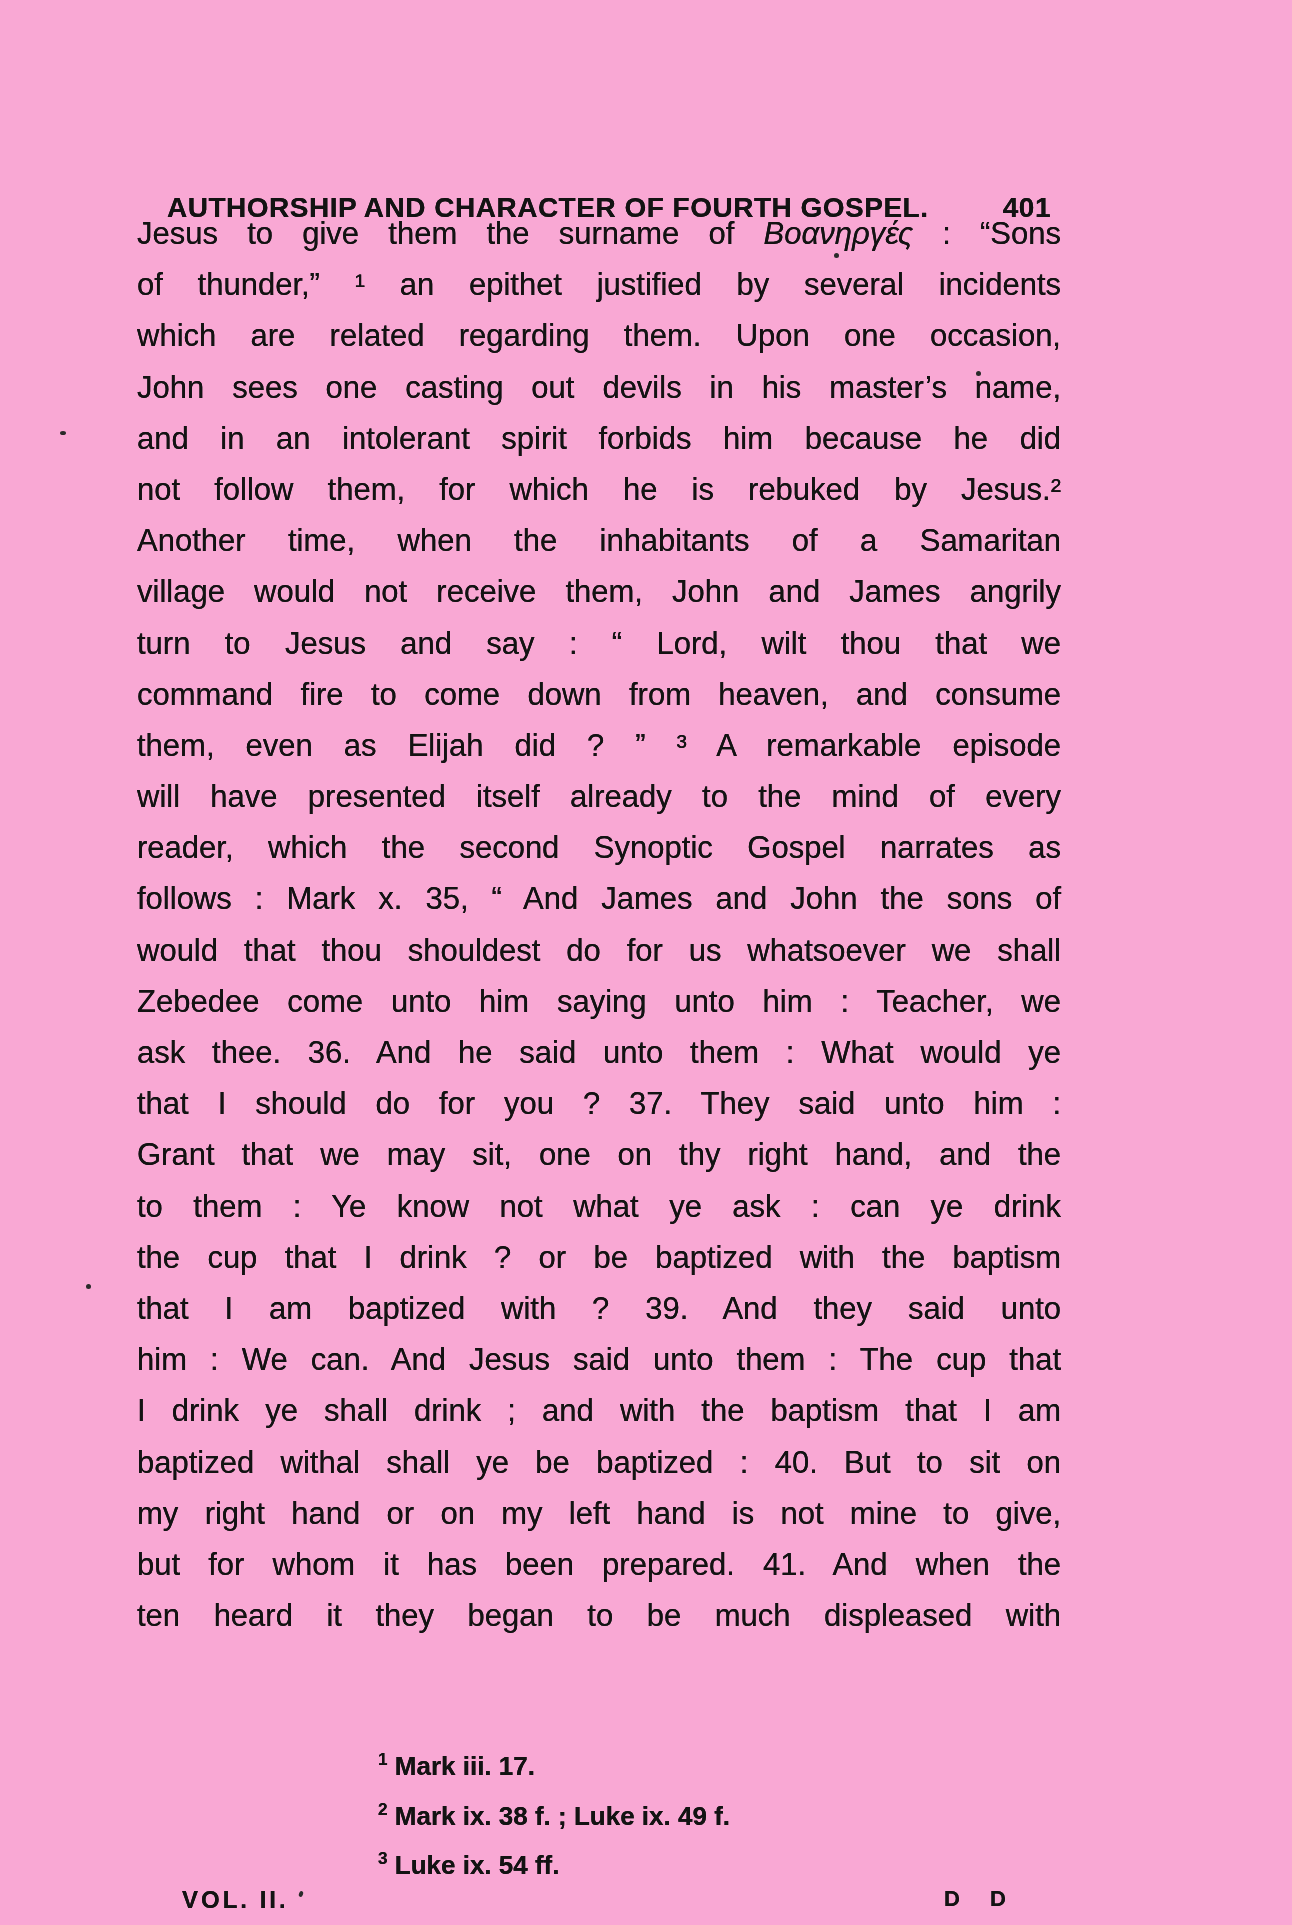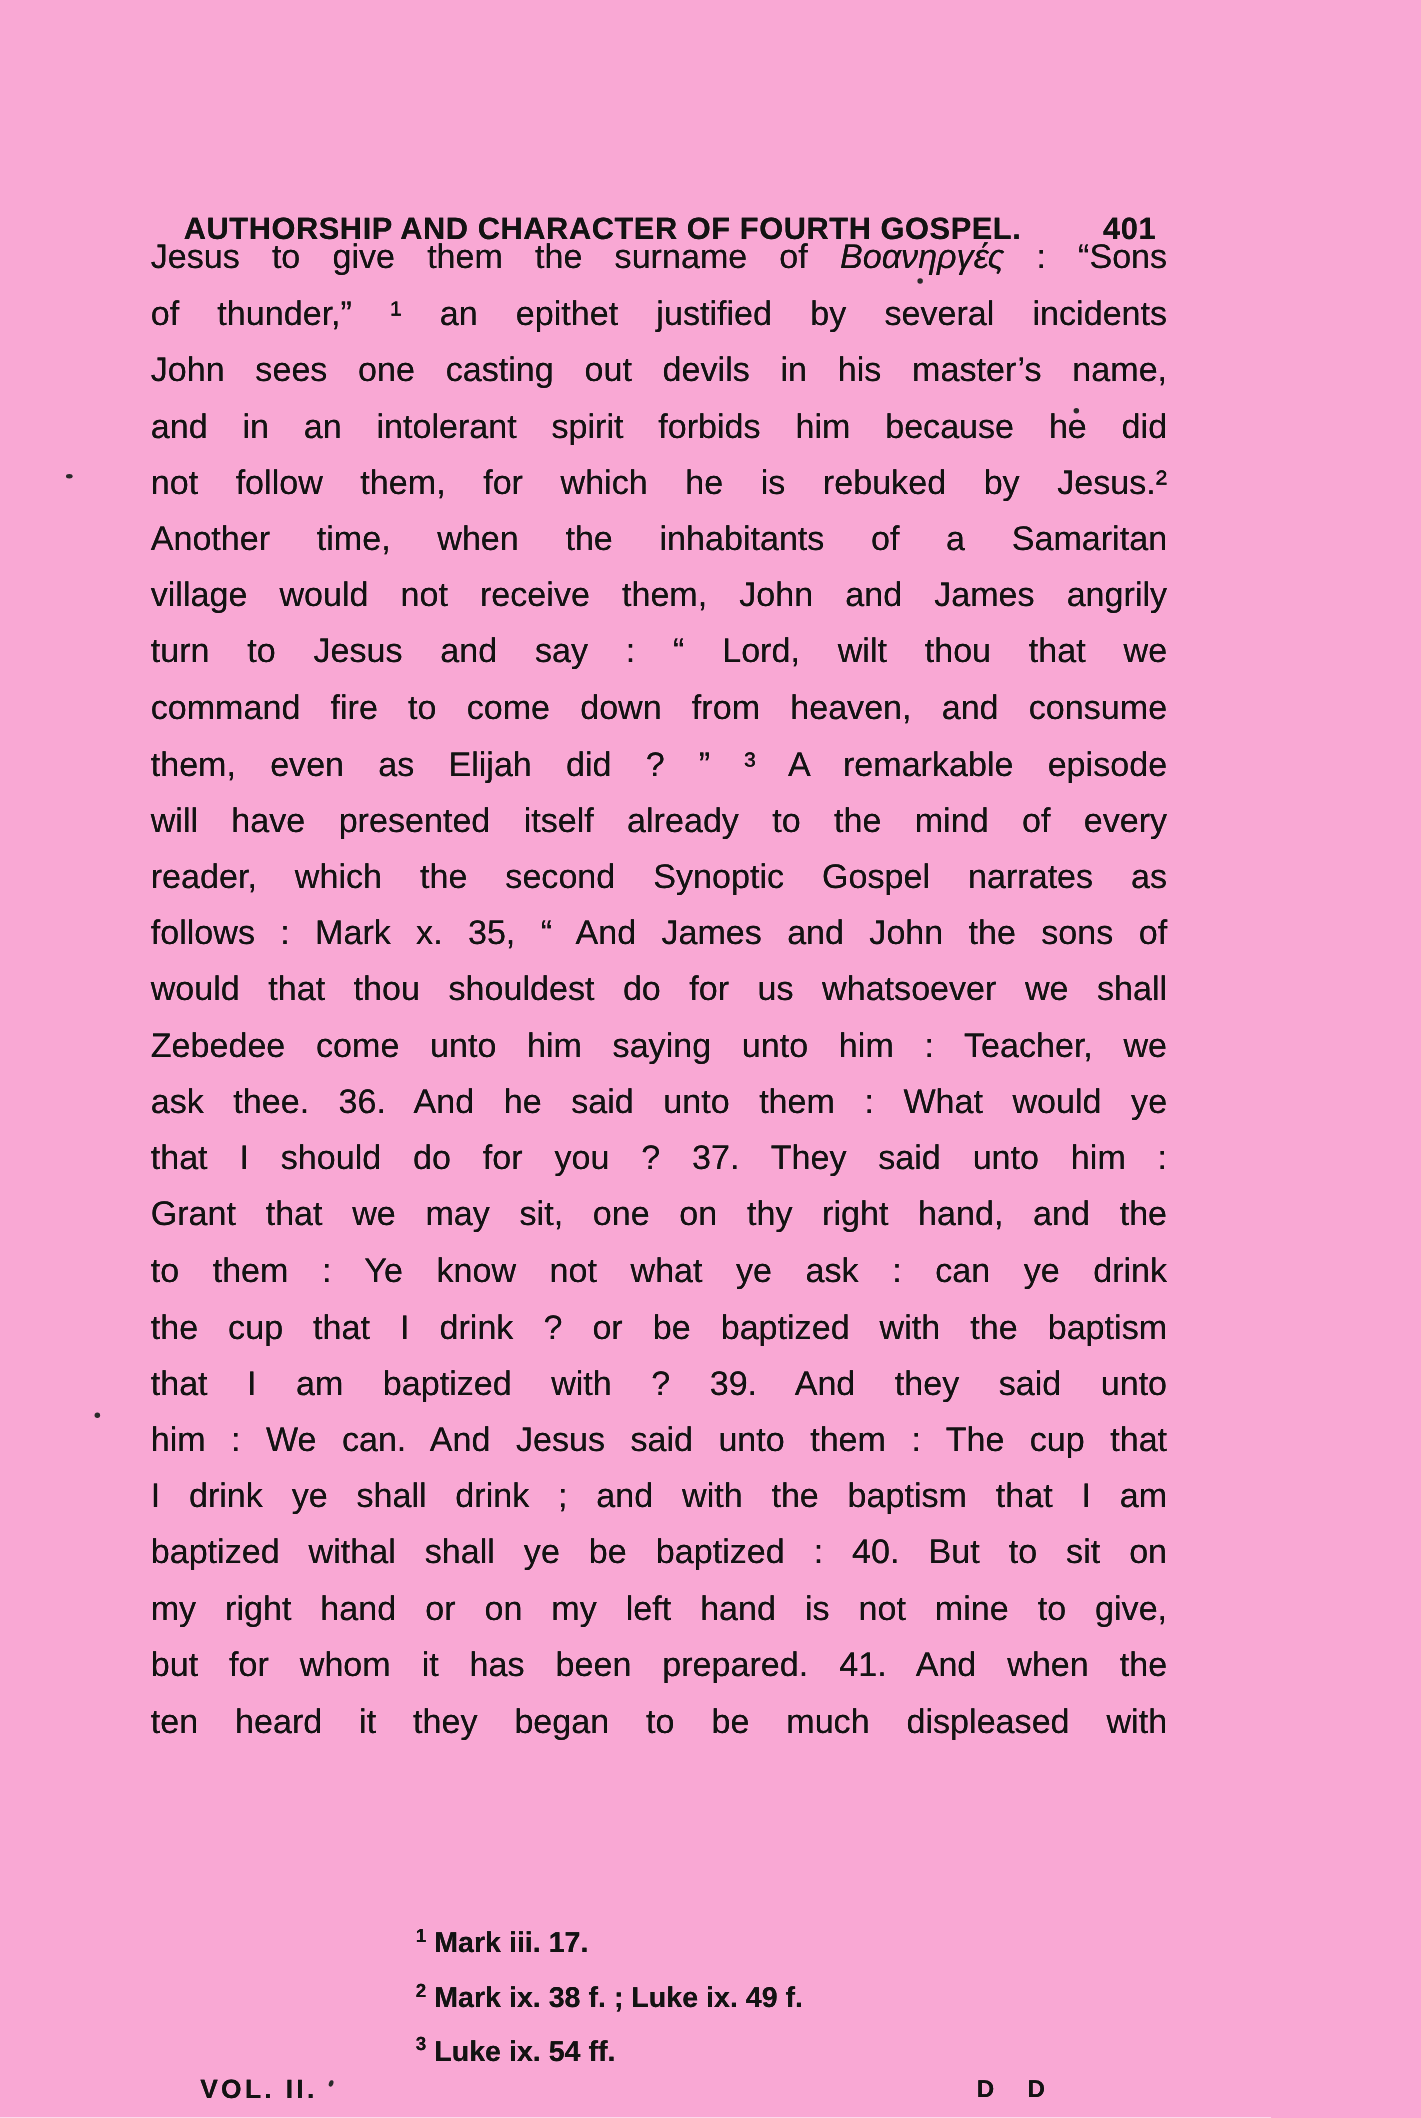--- a/index.html
+++ b/index.html
@@ -69,21 +69,21 @@
     position: absolute;
     left: 182px;
     top: 1886px;
     font-size: 24px;
     font-weight: 700;
     letter-spacing: 3px;
     text-shadow: 0 0 0.4px currentColor;
   }
   .footer-signature {
     position: absolute;
-    left: 888px;
+    left: 944px;
     top: 1886px;
     font-size: 22px;
     font-weight: 700;
     letter-spacing: 12px;
     text-shadow: 0 0 0.4px currentColor;
     text-align: center;
   }
   .speck {
     position: absolute;
     background: #2a2a2a;
@@ -101,20 +101,21 @@
 <div class="page">
 
   <div class="running-head">
     <span>AUTHORSHIP AND CHARACTER OF FOURTH GOSPEL.</span>
     <span>401</span>
   </div>
 
   <div class="body-text">
       <div class="line">Jesus to give them the surname of <span class="em">Βοανηργές</span> : “Sons</div>
       <div class="line">of thunder,” ¹ an epithet justified by several incidents</div>
+      <div class="line">which are related regarding them.  Upon one occasion,</div>
       <div class="line">John sees one casting out devils in his master’s name,</div>
       <div class="line">and in an intolerant spirit forbids him because he did</div>
       <div class="line">not follow them, for which he is rebuked by Jesus.²</div>
       <div class="line">Another time, when the inhabitants of a Samaritan</div>
       <div class="line">village would not receive them, John and James angrily</div>
       <div class="line">turn to Jesus and say : “ Lord, wilt thou that we</div>
       <div class="line">command fire to come down from heaven, and consume</div>
       <div class="line">them, even as Elijah did ? ” ³  A remarkable episode</div>
       <div class="line">will have presented itself already to the mind of every</div>
       <div class="line">reader, which the second Synoptic Gospel narrates as</div>

